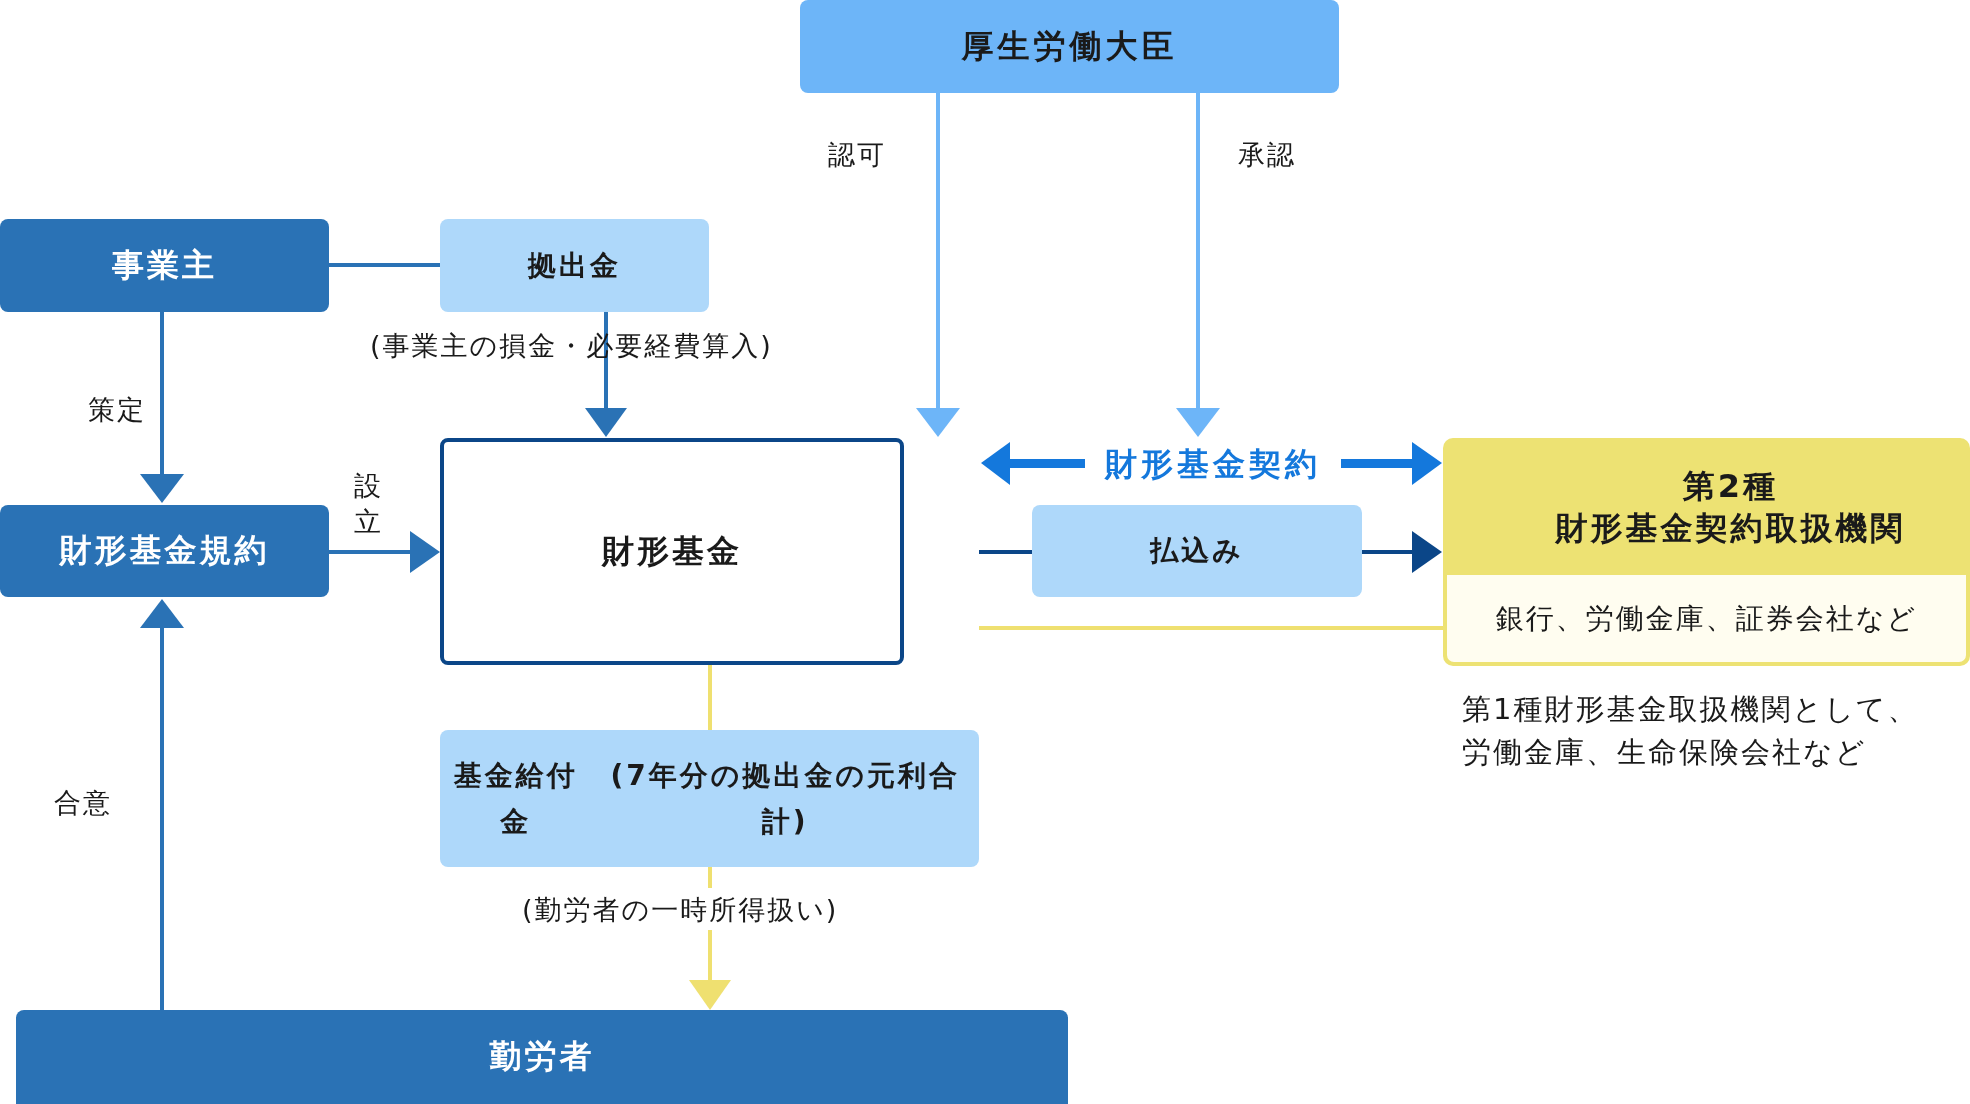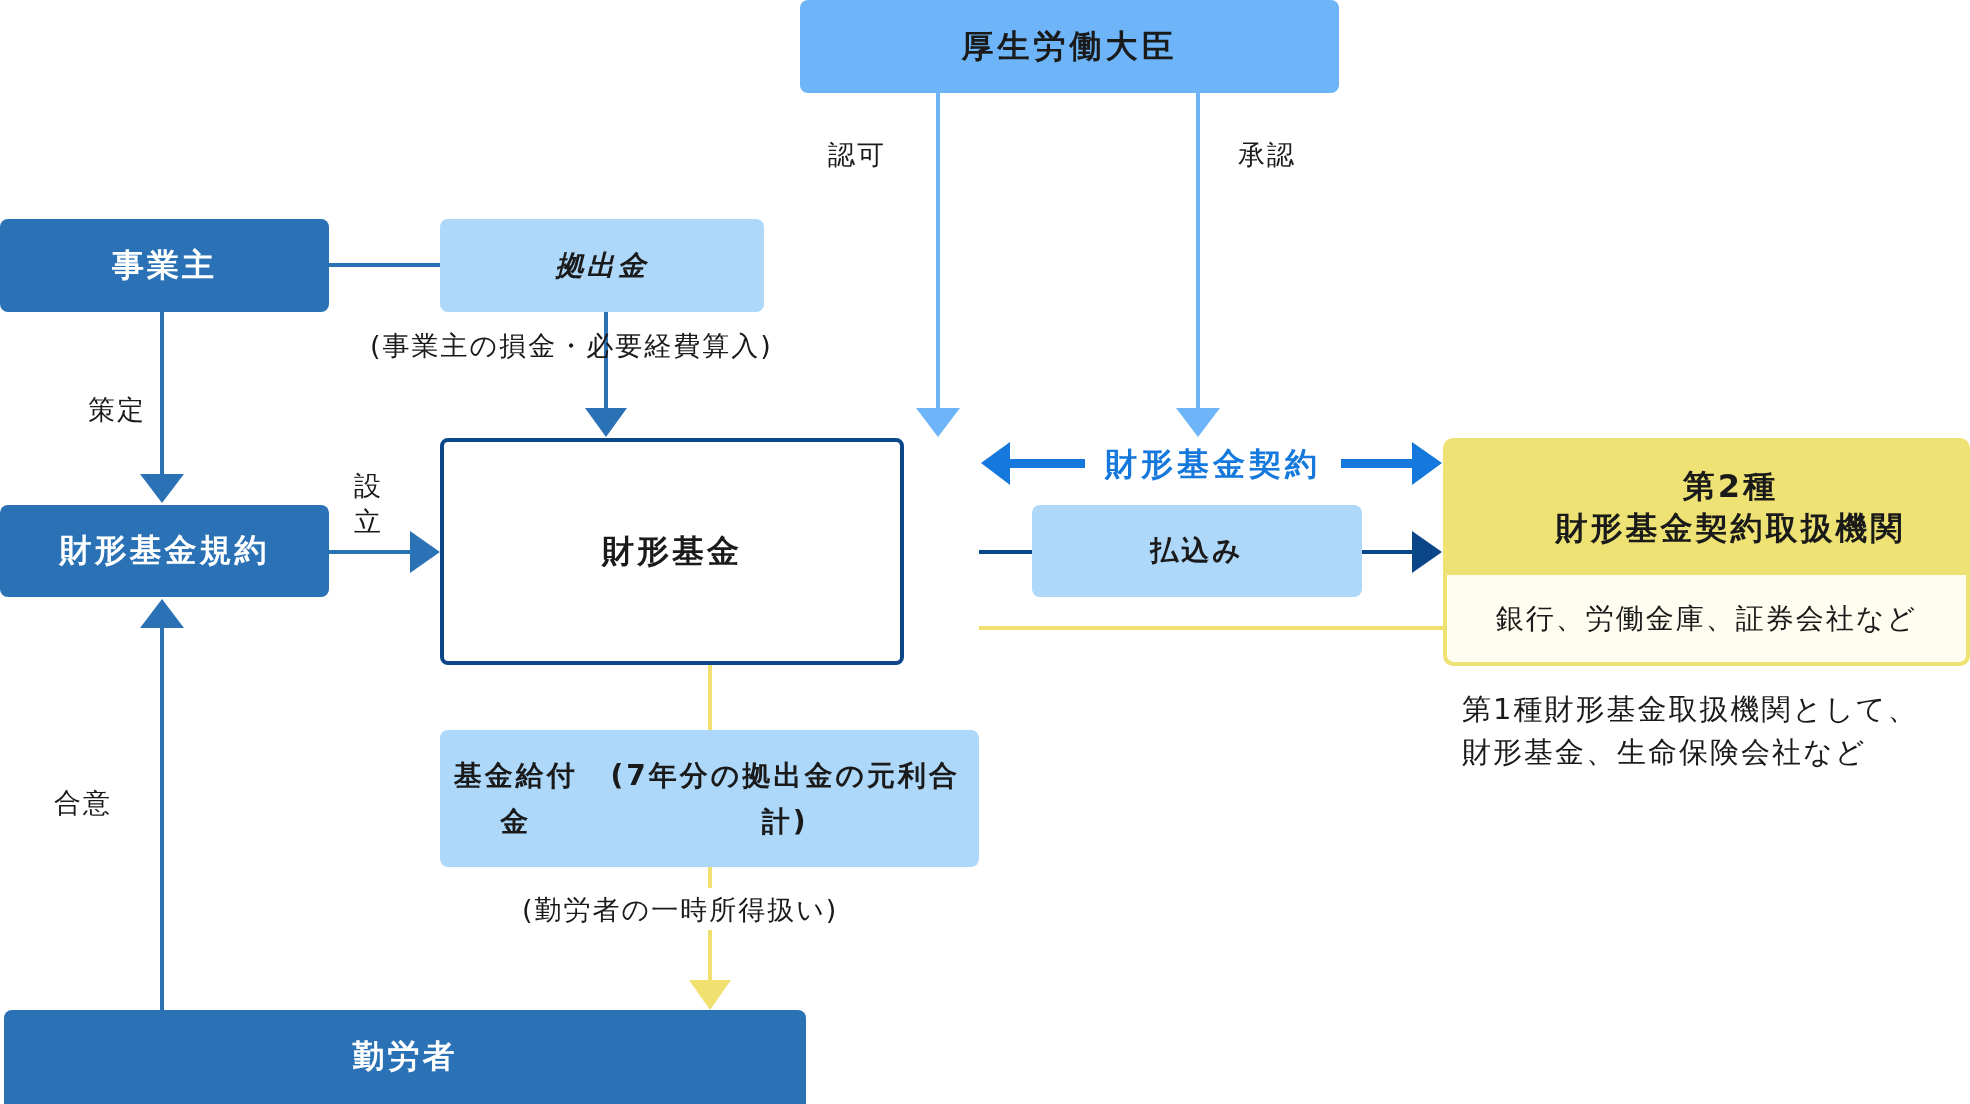--- a/index.html
+++ b/index.html
@@ -71,21 +71,21 @@
 </svg>
 
 <div class="box top" style="left:800px; top:0; width:539px; height:93px;text-align:right;">
   <span>厚生労働大臣</span>
 </div>
 
 <div class="box dark" style="left:0; top:219px; width:329px; height:93px;">
   <span>事業主</span>
 </div>
 
-<div class="box light" style="left:440px; top:219px; width:324px; height:93px;font-style:italic;">
+<div class="box light" style="left:440px; top:219px; width:269px; height:93px;">
   <span>拠出金</span>
 </div>
 
 <div class="box dark" style="left:0; top:505px; width:329px; height:92px;">
   <span>財形基金規約</span>
 </div>
 
 <div class="box fund" style="left:440px; top:438px; width:464px; height:227px;">
   <span>財形基金</span>
 </div>
@@ -104,29 +104,29 @@
   </div>
 </div>
 
 <div class="box light" style="left:440px; top:730px; width:539px; height:137px;">
   <div class="two-line">
     <span>基金給付金</span>
     <span>(7年分の拠出金の元利合計)</span>
   </div>
 </div>
 
-<div class="box dark" style="left:4px; top:1010px; width:802px; height:94px; border-radius:8px 8px 0 0;">
+<div class="box dark" style="left:16px; top:1010px; width:1052px; height:94px; border-radius:8px 8px 0 0;">
   <span>勤労者</span>
 </div>
 
 <div class="lbl" style="left:828px; top:137px;">認可</div>
 <div class="lbl" style="left:1238px; top:137px;">承認</div>
 <div class="lbl" style="left:370px; top:328px; background:transparent;">(事業主の損金・必要経費算入)</div>
 <div class="lbl" style="left:54px; top:392px;margin-left:34px;">策定</div>
 <div class="lbl" style="left:354px; top:468px;">設</div>
 <div class="lbl" style="left:354px; top:504px;">立</div>
 <div class="lbl" style="left:54px; top:785px;">合意</div>
 <div class="contract-label">財形基金契約</div>
 <div class="lbl" style="left:522px; top:892px; background:#ffffff;">(勤労者の一時所得扱い)</div>
 <div class="note">
   <div>第1種財形基金取扱機関として、</div>
-  <div>財形基金、生命保険会社など</div>
+  <div>労働金庫、生命保険会社など</div>
 </div>
 
 </body></html>

